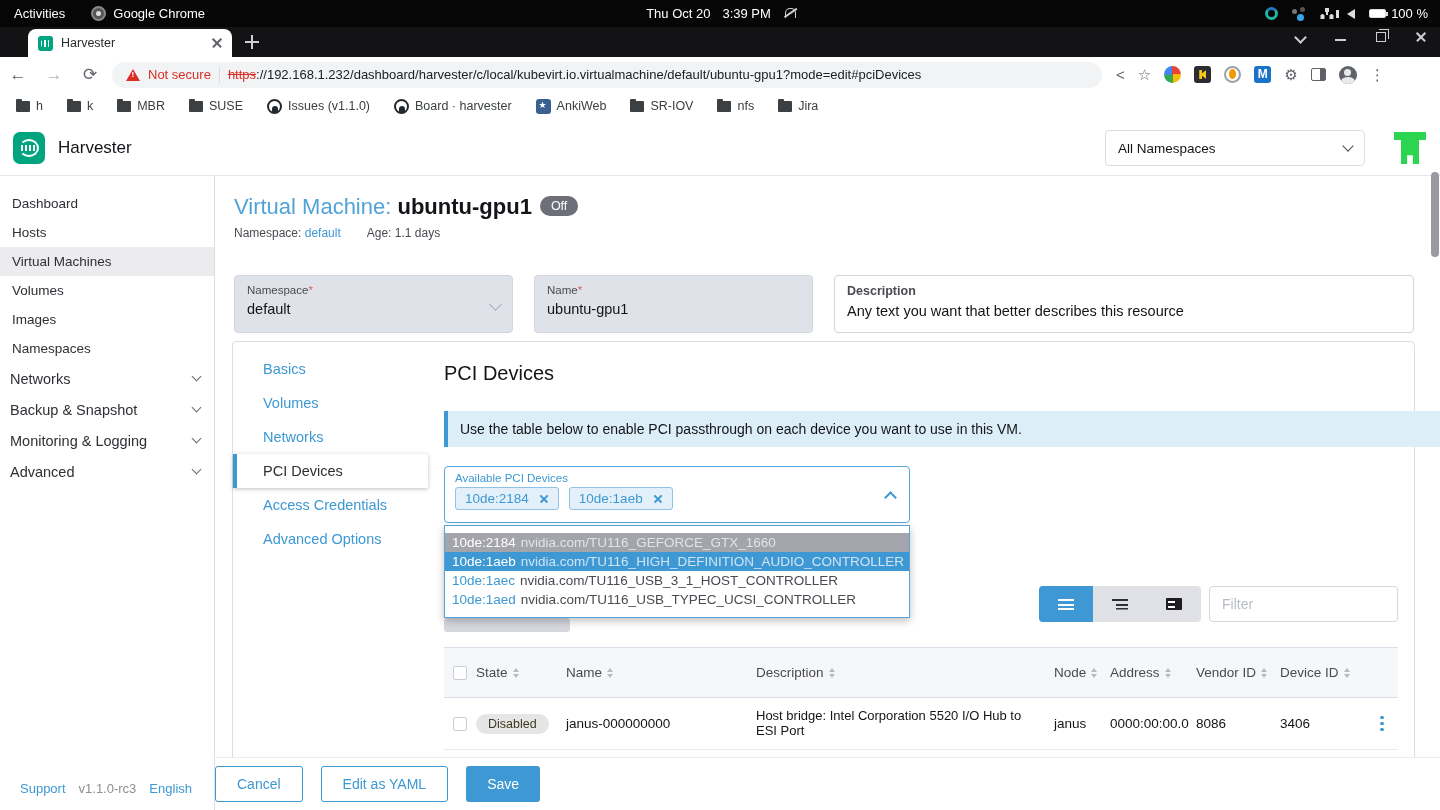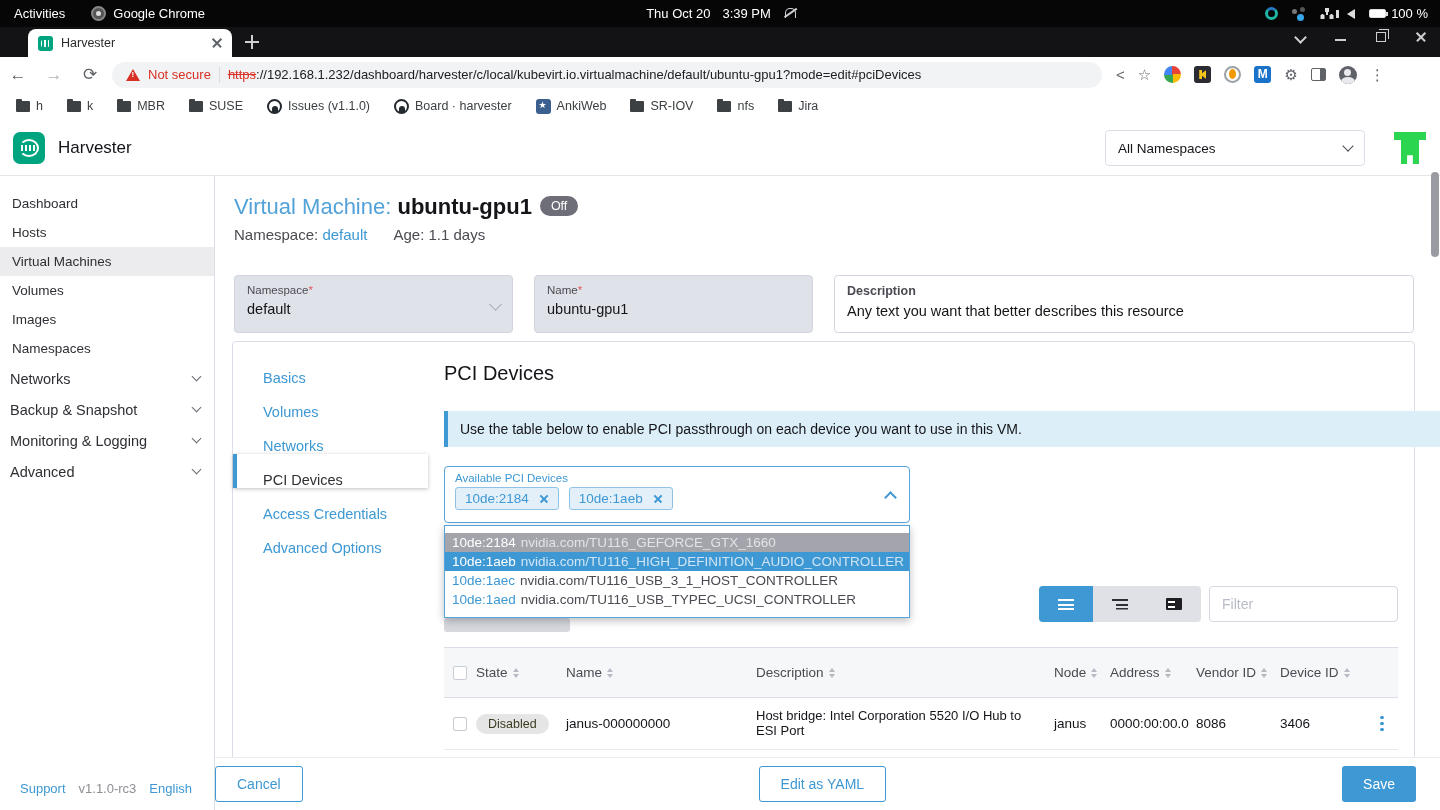--- a/index.html
+++ b/index.html
@@ -100,35 +100,35 @@
   .side-group .chev-dn { width:7px; height:7px; border-color:#6a6a72; }
   .side-footer { position:absolute; bottom:14px; left:20px; display:flex; gap:13px; font-size:13px; align-items:center; }
   .link { color:#3d98d3; }
   .muted { color:#8e8e95; }
 
   
   .main { position:absolute; left:215px; top:176px; right:0; bottom:0; background:#fff; overflow:hidden; }
   .page-title { position:absolute; left:19px; top:18px; font-size:22px; }
   .pt-prefix { color:#51a2d8; } .pt-name { color:#141419; font-weight:700; }
   .off-badge { display:inline-block; background:#6e6e78; color:#fff; font-size:12.5px; border-radius:11px; padding:3px 11px; margin-left:8px; vertical-align:4px; font-weight:400; }
-  .page-meta { position:absolute; left:19px; top:50px; font-size:15px; color:#4a4a52; display:flex; gap:26px; }
+  .page-meta { position:absolute; left:19px; top:50px; font-size:12px; color:#4a4a52; display:flex; gap:26px; }
 
   .field { position:absolute; top:99px; height:58px; border-radius:4px; padding:8px 12px; }
   .field .flabel { font-size:11.5px; color:#4a4a52; }
   .req { color:#e05c5c; }
   .field .fval { font-size:14.5px; color:#141419; margin-top:5px; }
   .field.disabled { background:#e0e2e9; border:1px solid #d2d5de; }
   .field .fchev { position:absolute; right:12px; top:24px; width:9px; height:9px; border-right:1.8px solid #a6a9b3; border-bottom:1.8px solid #a6a9b3; transform:rotate(45deg); }
   .field.white { background:#fff; border:1px solid #d2d5de; }
   .placeholder { color:#b8bcc6; }
 
   
   .card { position:absolute; left:17px; top:165px; right:25px; bottom:0; border:1px solid #dcdee7; border-radius:4px; background:#fff; }
   .vtabs { position:absolute; left:0; top:10px; width:195px; }
-  .vtab { height:34px; display:flex; align-items:flex-end; padding-left:30px; font-size:14.5px; color:#3d98d3; }
+  .vtab { height:34px; display:flex; align-items:center; padding-left:30px; font-size:14.5px; color:#3d98d3; }
   .vtab.active { color:#2f2f35; background:#fff; border-left:4px solid #3d98d3; padding-left:26px; box-shadow:0 1px 4px rgba(0,0,0,.25); position:relative; z-index:2; }
   .panel { position:absolute; left:211px; top:0; width:954px; bottom:0; }
   .panel-h2 { position:absolute; left:0; top:20px; font-size:20px; color:#141419; font-weight:400; }
   .banner { position:absolute; left:0; top:69px; width:1079px; height:36px; background:#dceef7; border-left:4px solid #3d98d3; display:flex; align-items:center; padding-left:12px; font-size:14px; color:#141419; }
 
   .msel { position:absolute; left:0; top:124px; width:466px; height:57px; border:1.5px solid #55a5dc; border-radius:4px; background:#fff; padding:5px 10px; z-index:21; }
   .msel-label { font-size:11.5px; color:#3d98d3; }
   .tags { display:flex; gap:10px; margin-top:3px; }
   .tag { display:flex; align-items:center; gap:10px; border:1px solid #8ec2e6; background:#e4f0f9; color:#3d98d3; border-radius:3px; font-size:13.5px; padding:3px 9px; }
   .tag .x-icon::before,.tag .x-icon::after { background:#3d98d3; width:10px; top:4px; left:0; }
@@ -160,21 +160,21 @@
   .sort i:first-child { border-bottom:4px solid #b6bac2; }
   .sort i:last-child { border-top:4px solid #b6bac2; }
   .cb { width:14px; height:14px; border:1px solid #c8ccd5; border-radius:2px; background:#fff; margin-left:9px; }
   .tr-data { height:52px; border-bottom:1px solid #e7e9ee; }
   .badge-disabled { display:inline-block; background:#e5e5e5; color:#3e3a20; border-radius:10px; padding:3px 12px; font-size:12.5px; }
   .desc-cell { font-size:13px; line-height:1.15; padding-right:14px; }
   .kdots { display:flex; flex-direction:column; gap:2.5px; align-items:center; }
   .kdots i { width:3.5px; height:3.5px; border-radius:50%; background:#3d98d3; }
 
   
-  .footer-bar { position:absolute; left:215px; right:0; bottom:0; height:52px; background:#fff; z-index:45; display:flex; align-items:center; justify-content:space-between; gap:3px; padding-right:24px; box-shadow:0 -1px 0 #ececf0; }
+  .footer-bar { position:absolute; left:215px; right:0; bottom:0; height:52px; background:#fff; z-index:45; display:flex; align-items:center; justify-content:flex-start; gap:18px; padding-right:40px; box-shadow:0 -1px 0 #ececf0; }
   .btn { height:36px; border-radius:3px; font-size:14px; display:flex; align-items:center; padding:0 21px; }
   .btn.outline { border:1px solid #3d98d3; color:#3d98d3; background:#fff; }
   .btn.solid { background:#3d98d3; color:#fff; }
 
   .scroll-thumb { position:absolute; right:1px; top:172px; width:8px; height:85px; background:#9a9aa3; border-radius:4px; z-index:70; }
 
   .bell-slash { width:13px; height:13px; position:relative; }
   .bell-slash::before { content:""; position:absolute; left:2px; top:1px; width:9px; height:9px; border:1.5px solid #cfcfd3; border-bottom:none; border-radius:5px 5px 0 0; }
   .bell-slash::after { content:""; position:absolute; left:0; top:5px; width:15px; height:1.5px; background:#cfcfd3; transform:rotate(-35deg); }
   .net-ic { width:13px; height:11px; position:relative; }

